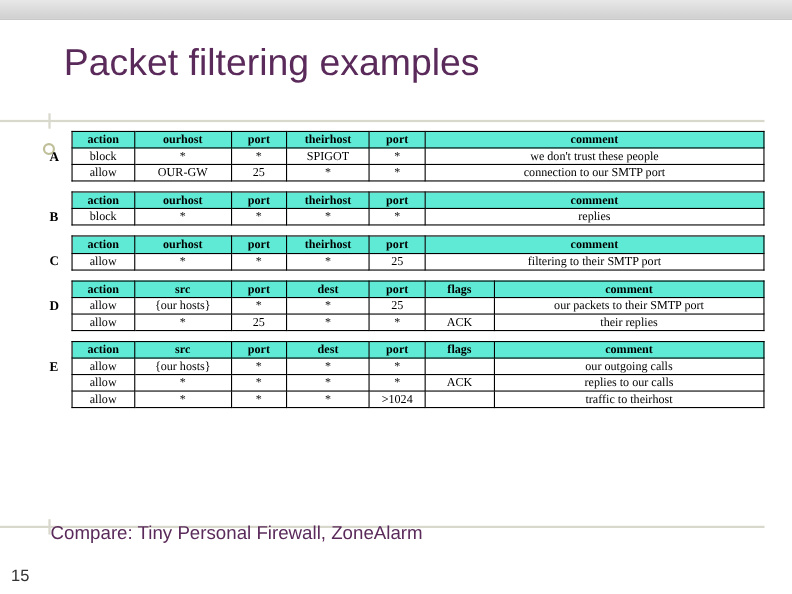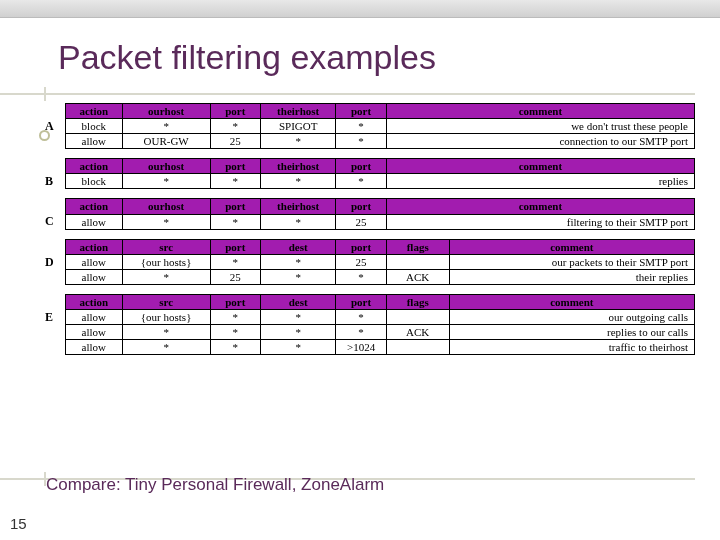--- a/index.html
+++ b/index.html
@@ -14,21 +14,21 @@
     overflow: hidden;
   }
   .topbar {
     height: 18px;
     width: 100%;
     background: linear-gradient(to bottom, #e8e8e8, #d0d0d0);
     border-bottom: 1px solid #bbb;
   }
   .title-area {
     position: relative;
-    padding: 20px 0 18px 58px;
+    padding: 20px 0 34px 58px;
   }
   .title {
     font-family: Verdana, Arial, sans-serif;
     font-size: 34px;
     color: #5a2a5a;
     font-weight: normal;
     margin: 0;
   }
   .hline {
     position: absolute;
@@ -79,24 +79,24 @@
     font-size: 11px;
     line-height: 1.1;
   }
   th, td {
     border: 1px solid #000;
     padding: 1px 6px 1px 6px;
     text-align: center;
     white-space: nowrap;
   }
   th {
-    background: #a21caf;
+    background: #5eead4;
     font-weight: bold;
   }
-  .comment-col { text-align: right; }
+  .comment-col { text-align: center; }
   col.c1 { width: 9%; }
   col.c2 { width: 14%; }
   col.c3 { width: 8%; }
   col.c4 { width: 12%; }
   col.c5 { width: 8%; }
   col.c6 { width: 10%; }
   col.ccmt { width: auto; }
   .footnote {
     position: absolute;
     left: 46px;

